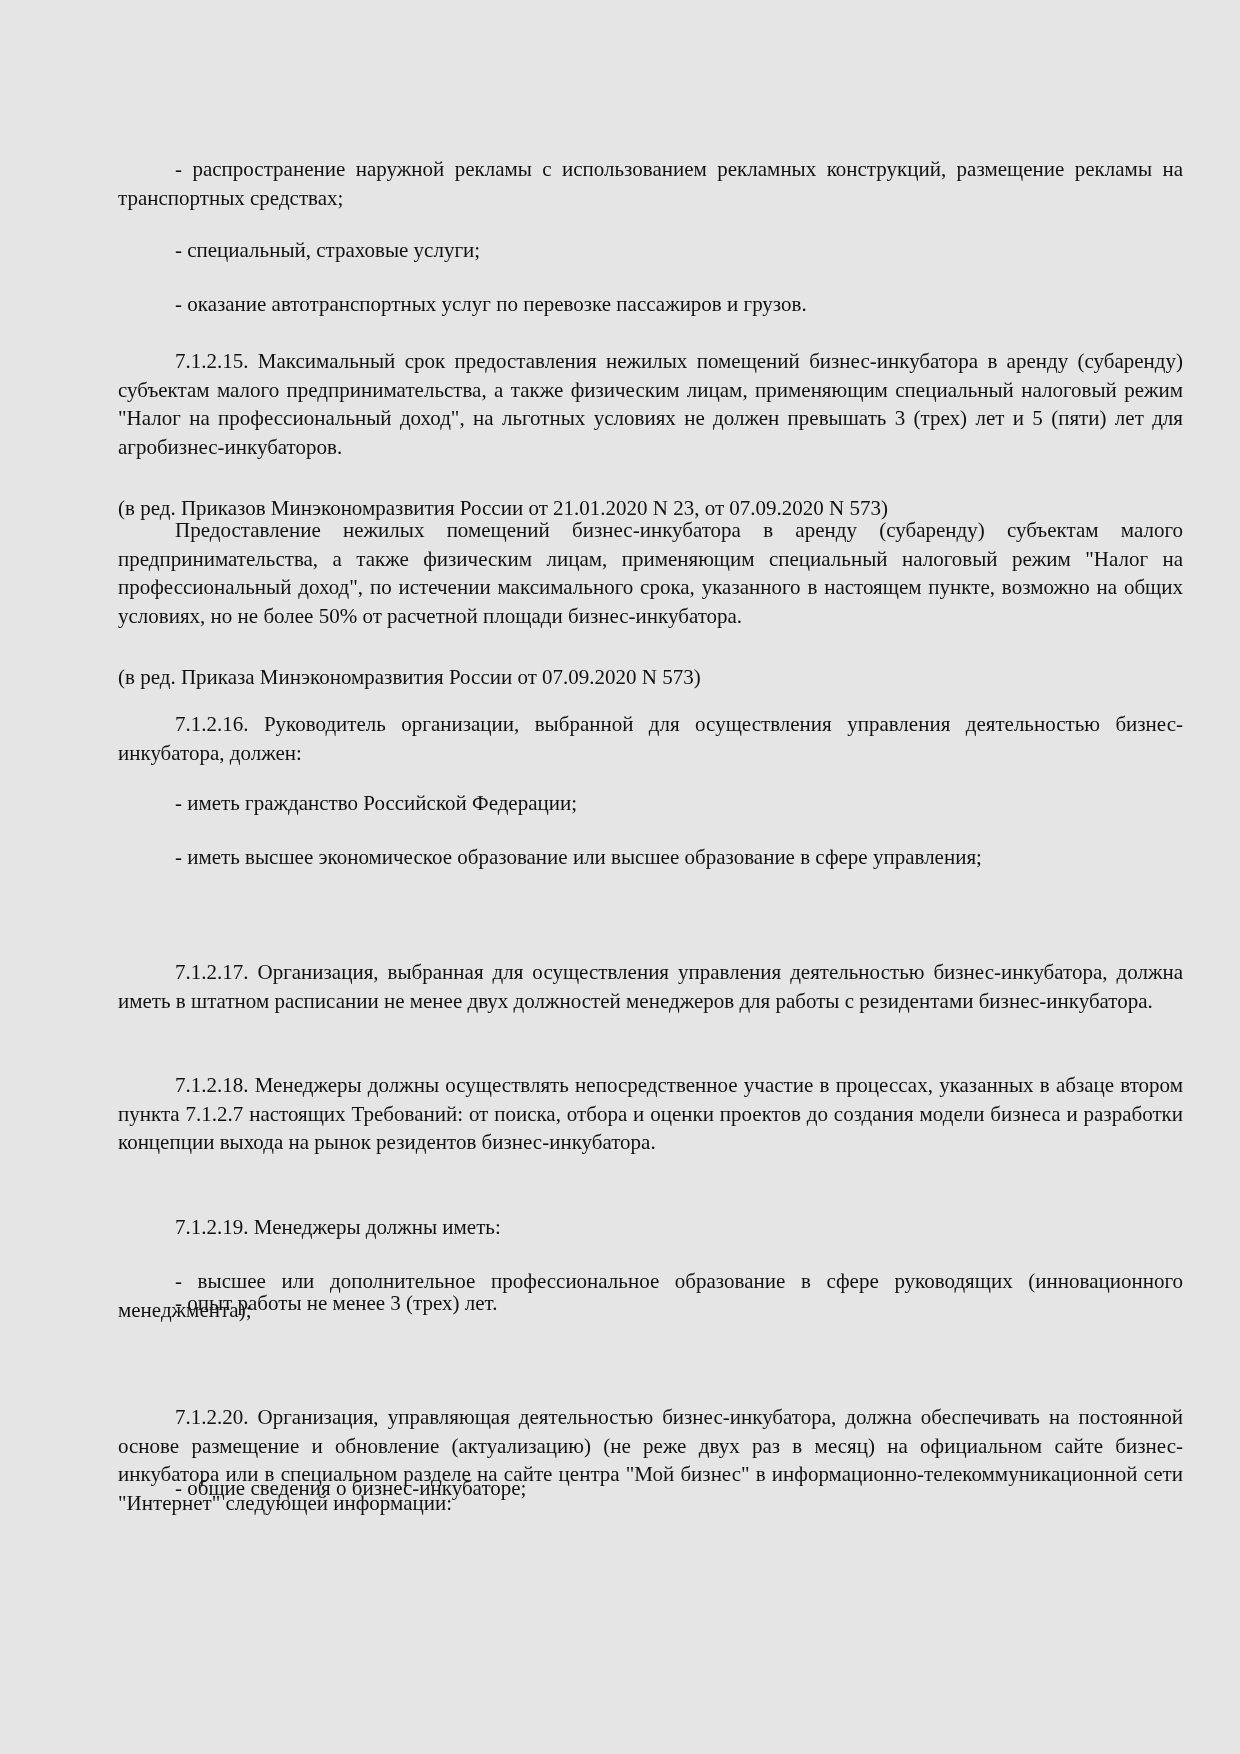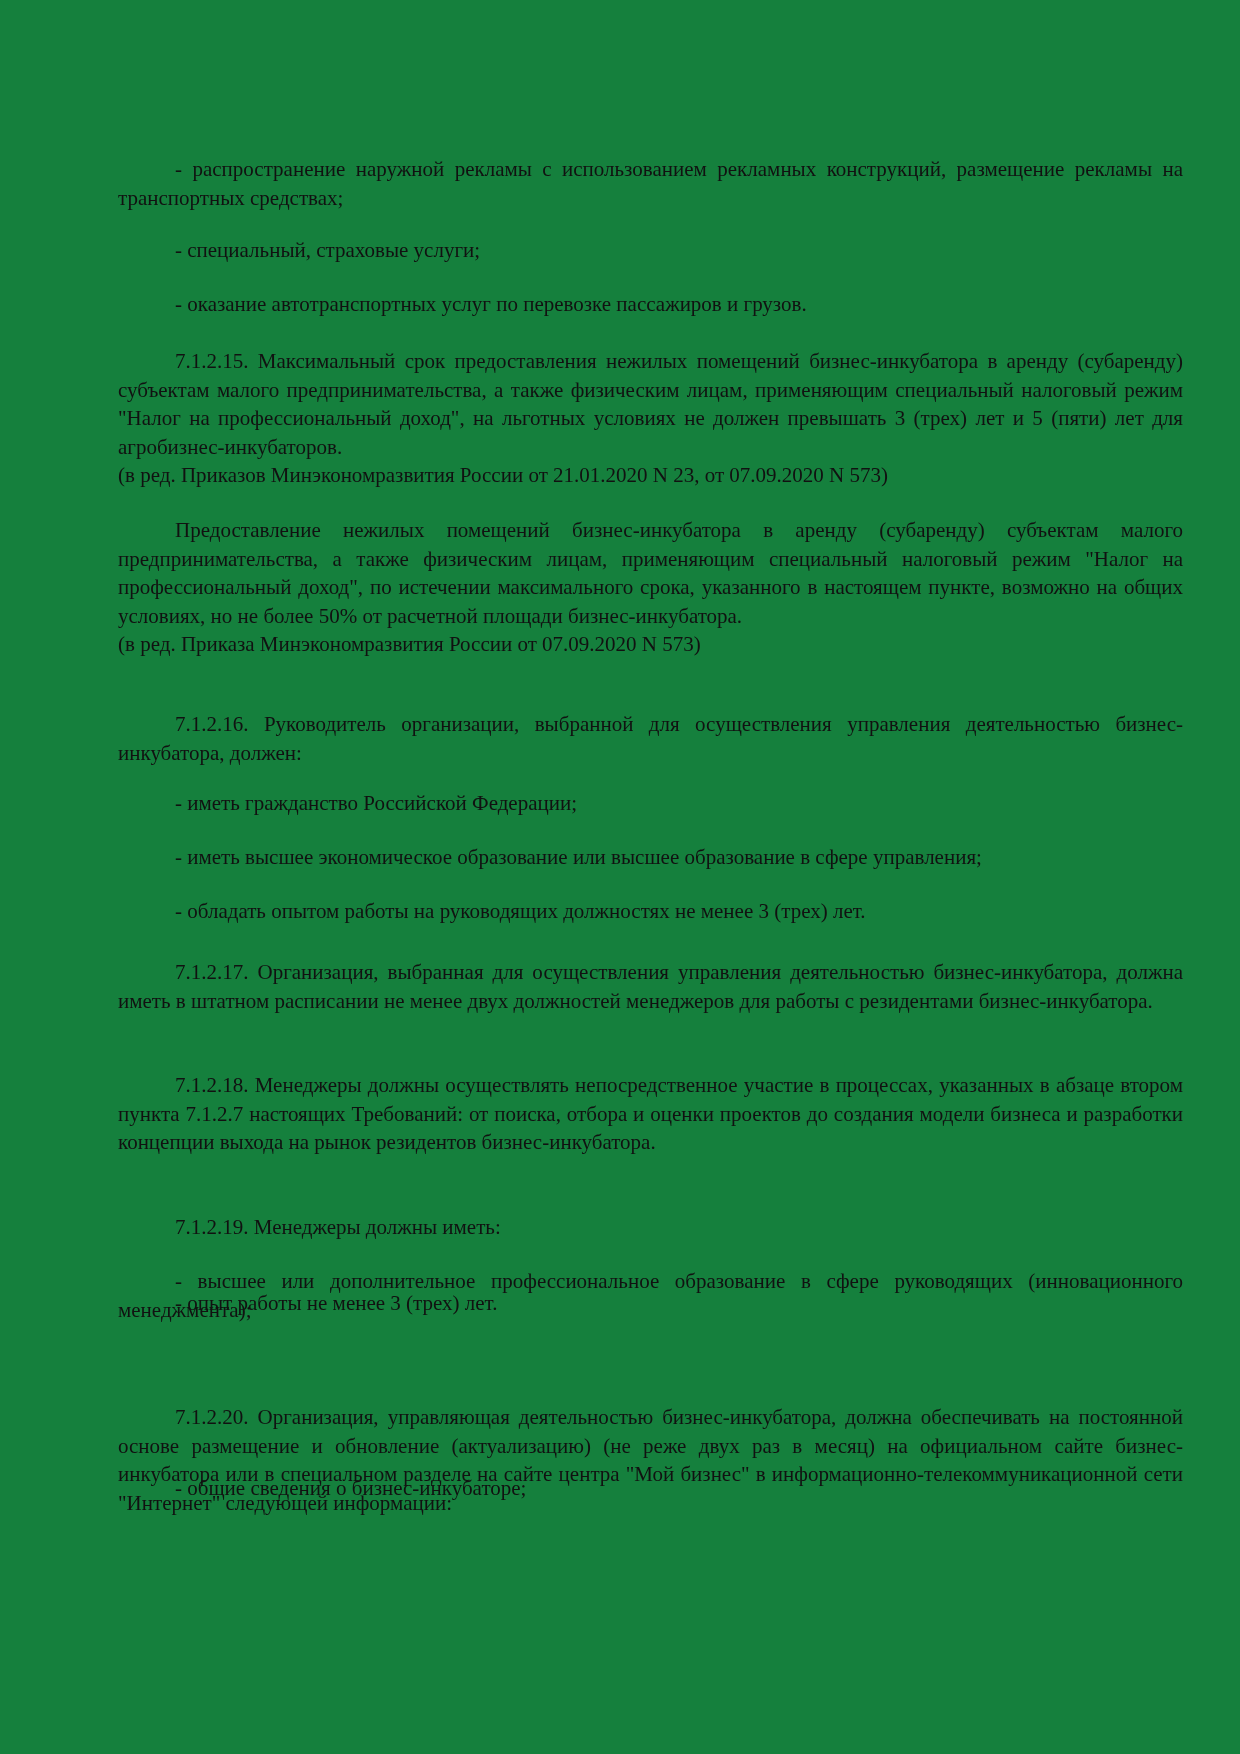--- a/index.html
+++ b/index.html
@@ -1,31 +1,31 @@
 <!DOCTYPE html>
 <html><head>
 <meta charset="utf-8">
 <style>
   html, body { margin: 0; padding: 0; background: #ffffff; }
   body { width: 1240px; height: 1754px; position: relative; overflow: hidden; }
-  .page { position: absolute; left: 0; top: 0; width: 1240px; height: 1754px; background: #15803d; }
+  .page { position: absolute; left: 0; top: 0; width: 1240px; height: 1754px; background: #e5e5e5; }
   .p {
     position: absolute;
     left: 118px;
     width: 1065px;
     margin: 0;
     font-family: "Liberation Serif", "DejaVu Serif", serif;
     font-size: 21px;
     line-height: 28.5px;
     color: #111;
     text-align: justify;
     text-indent: 57px;
   }
   .p.last-left { text-align-last: left; }
-  .note { text-indent: 0; text-align: left; display: block; }
+  .note { text-indent: 0; text-align: left; display: block; margin-top: 33px; }
 </style>
 </head>
 <body>
 
 <div class="page">
 
   <p class="p last-left" style="top:155px">- распространение наружной рекламы с использованием рекламных конструкций, размещение рекламы на транспортных средствах;</p>
 
   <p class="p last-left" style="top:236px">- специальный, страховые услуги;</p>
 
@@ -40,21 +40,20 @@
     <span>Предоставление нежилых помещений бизнес-инкубатора в аренду (субаренду) субъектам малого предпринимательства, а также физическим лицам, применяющим специальный налоговый режим "Налог на профессиональный доход", по истечении максимального срока, указанного в настоящем пункте, возможно на общих условиях, но не более 50% от расчетной площади бизнес-инкубатора.</span>
     <span class="note">(в ред. Приказа Минэкономразвития России от 07.09.2020 N 573)</span>
   </div>
 
   <p class="p last-left" style="top:710px">7.1.2.16. Руководитель организации, выбранной для осуществления управления деятельностью бизнес-инкубатора, должен:</p>
 
   <p class="p last-left" style="top:843px">- иметь высшее экономическое образование или высшее образование в сфере управления;</p>
 
   <p class="p last-left" style="top:789px">- иметь гражданство Российской Федерации;</p>
 
-  <p class="p last-left" style="top:897px">- обладать опытом работы на руководящих должностях не менее 3 (трех) лет.</p>
 
   <p class="p last-left" style="top:958px">7.1.2.17. Организация, выбранная для осуществления управления деятельностью бизнес-инкубатора, должна иметь в штатном расписании не менее двух должностей менеджеров для работы с резидентами бизнес-инкубатора.</p>
 
   <p class="p last-left" style="top:1071px">7.1.2.18. Менеджеры должны осуществлять непосредственное участие в процессах, указанных в абзаце втором пункта 7.1.2.7 настоящих Требований: от поиска, отбора и оценки проектов до создания модели бизнеса и разработки концепции выхода на рынок резидентов бизнес-инкубатора.</p>
 
   <p class="p last-left" style="top:1213px">7.1.2.19. Менеджеры должны иметь:</p>
 
   <p class="p last-left" style="top:1267px">- высшее или дополнительное профессиональное образование в сфере руководящих (инновационного менеджмента);</p>
 
   <p class="p last-left" style="top:1289px">- опыт работы не менее 3 (трех) лет.</p>

